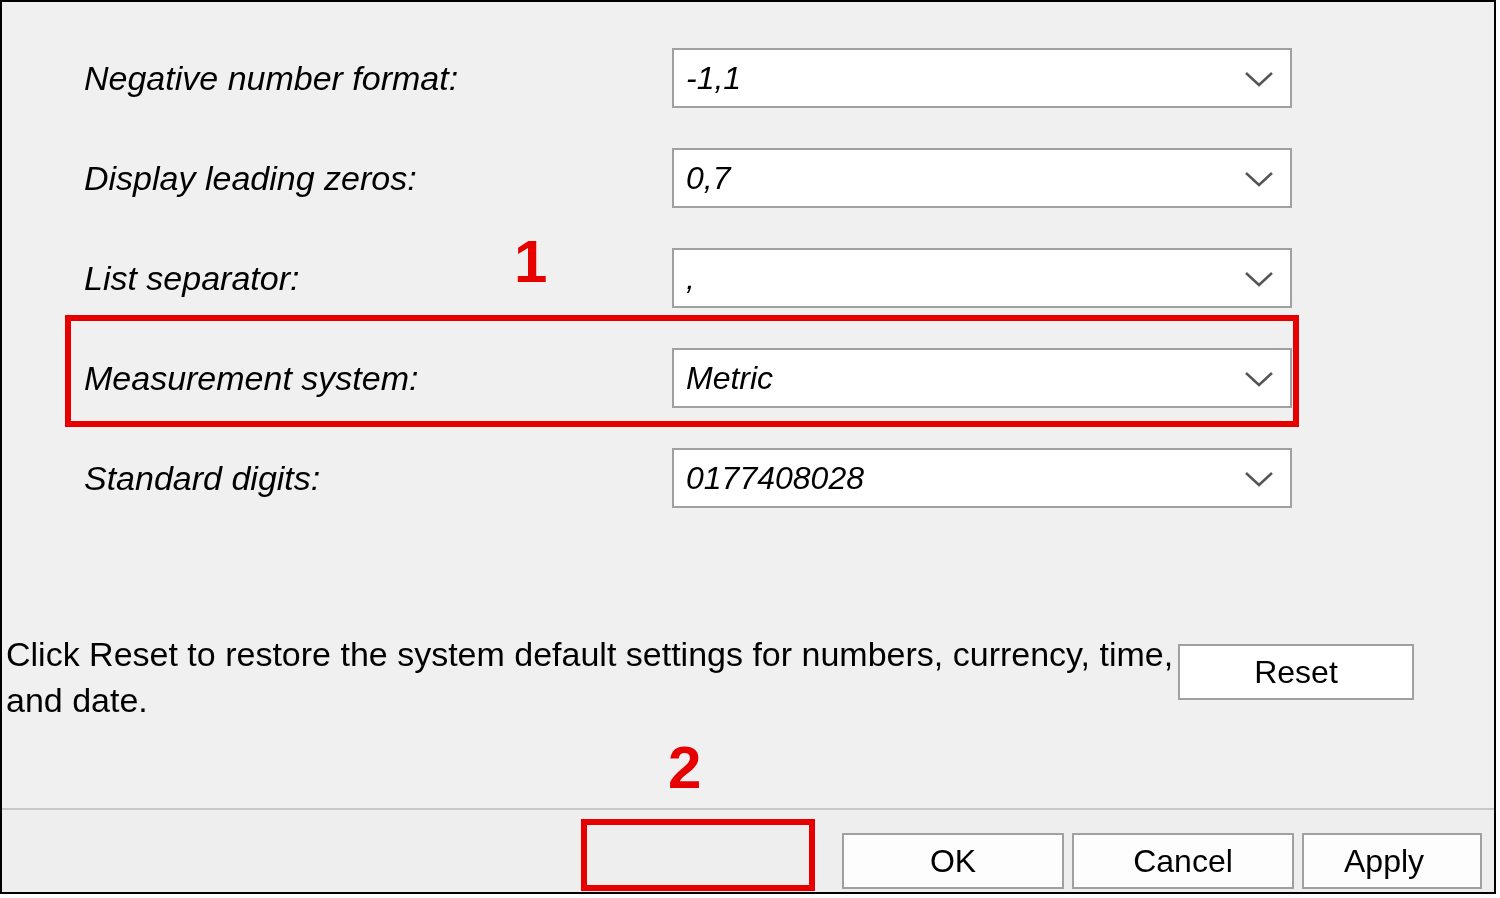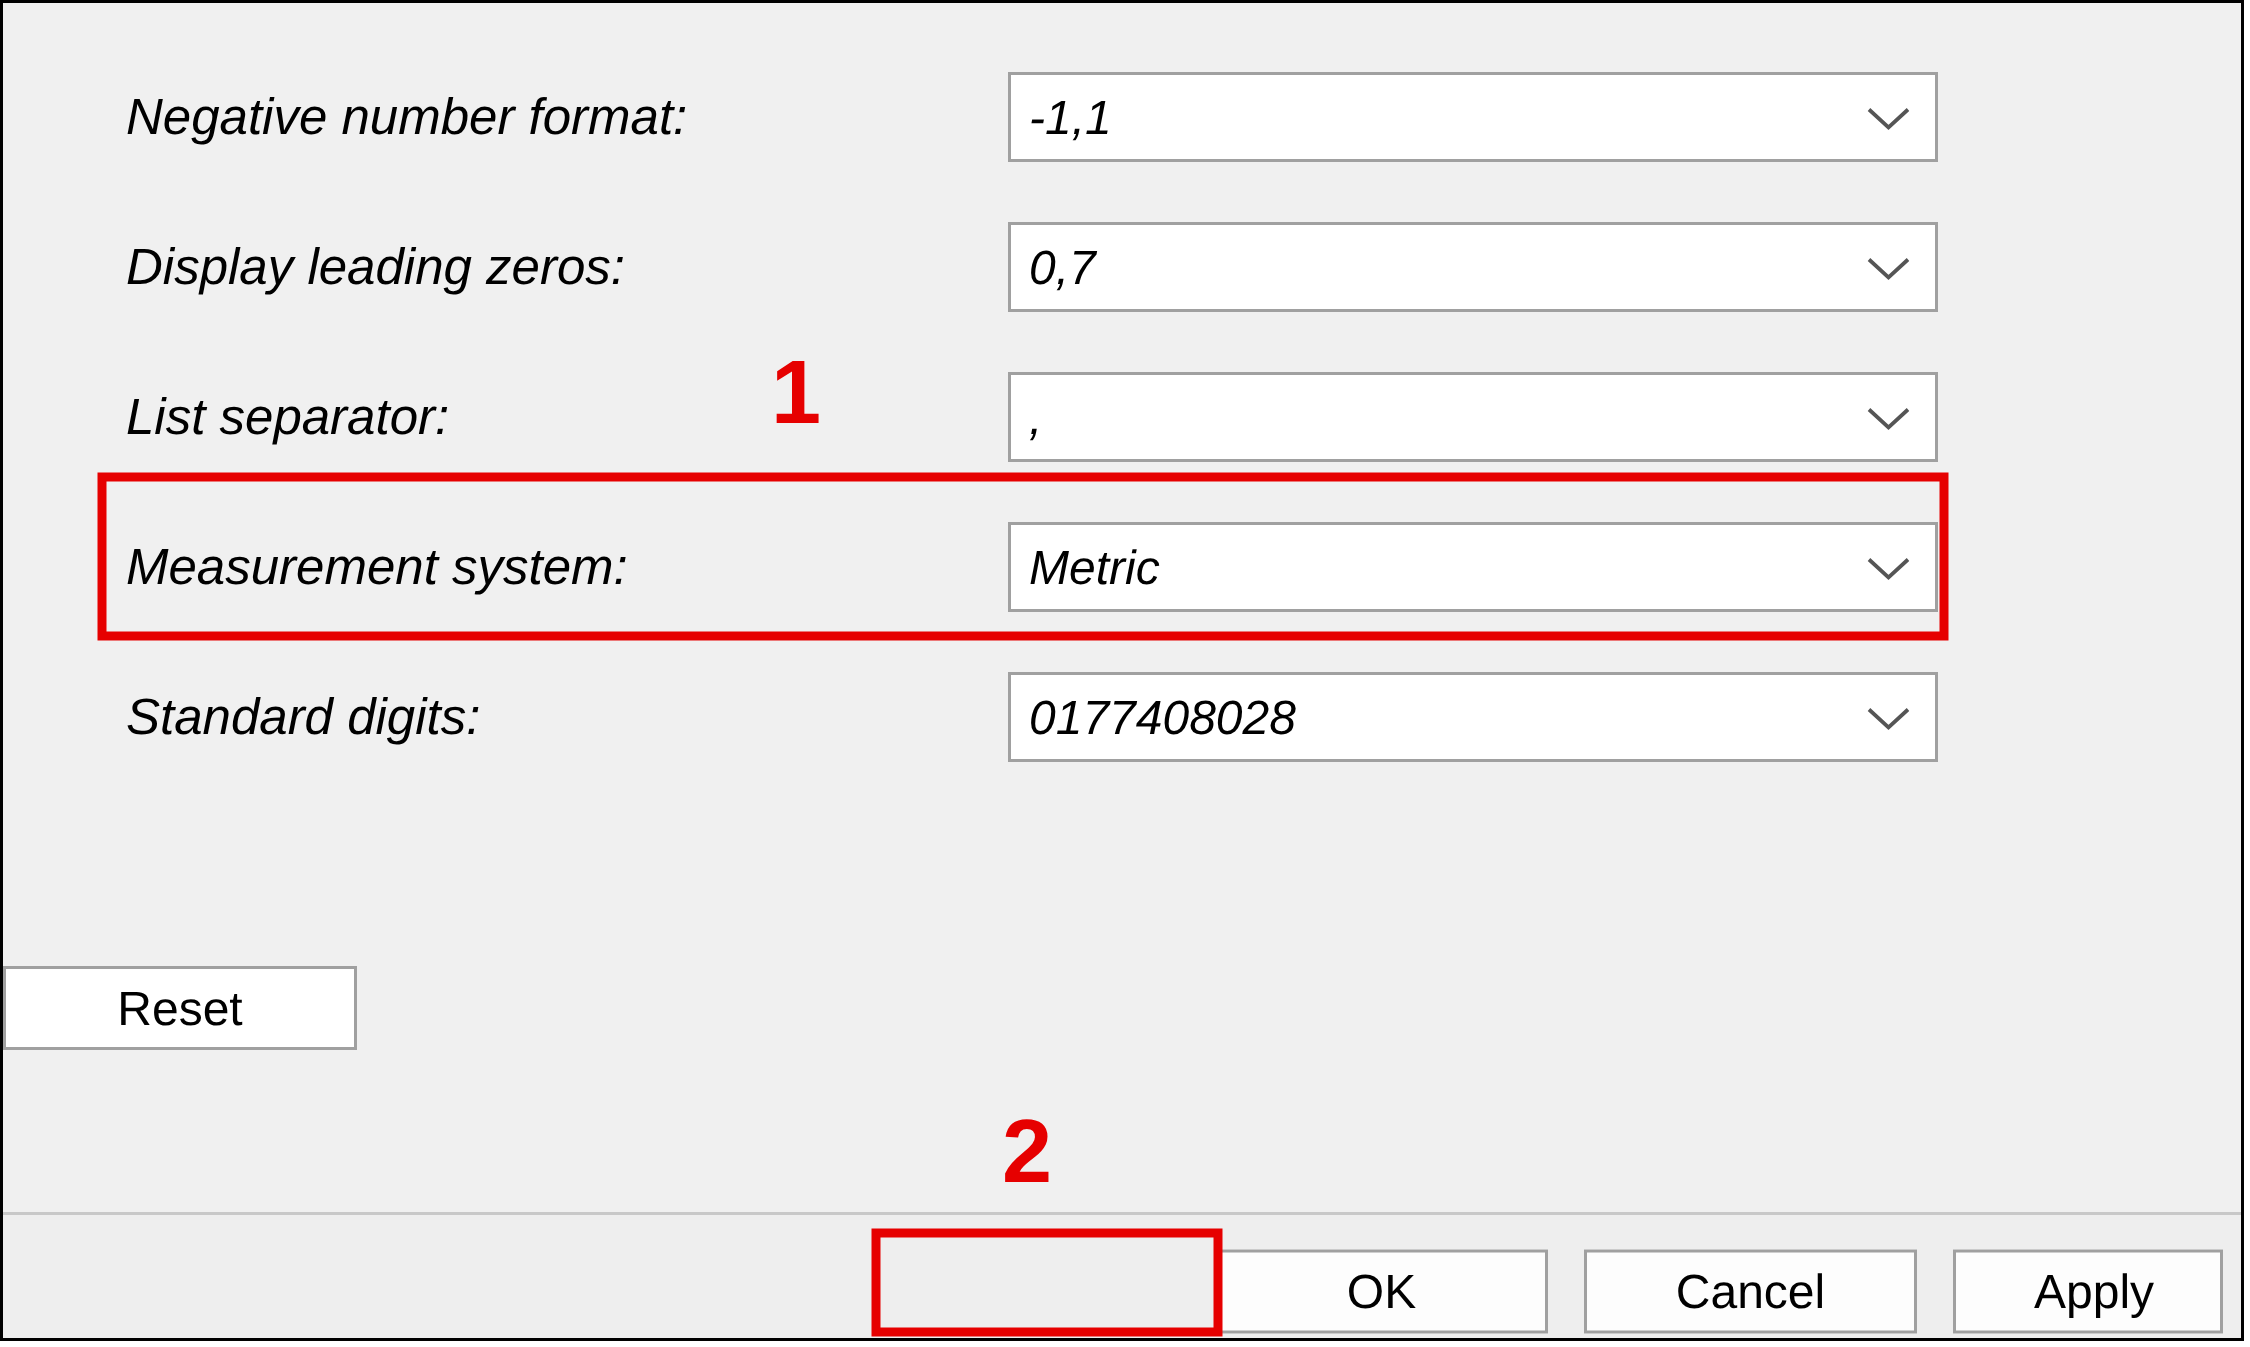--- a/index.html
+++ b/index.html
@@ -116,39 +116,39 @@
     left: 0;
     right: 0;
     bottom: 0;
     height: 84px;
     border-top: 2px solid #c8c8c8;
     background: #eeeeee;
     display: flex;
     align-items: center;
     justify-content: flex-end;
     padding-right: 12px;
-    gap: 24px;
+    gap: 8px;
     box-sizing: border-box;
   }
   .btn {
     height: 56px;
     background: #fdfdfd;
     border: 2px solid #a0a0a0;
     font-size: 32px;
     display: flex;
     align-items: center;
     justify-content: center;
     box-sizing: border-box;
     padding: 0 8px;
     min-width: 222px;
     position: relative;
     top: 10px; 
   }
   .btn.ok { min-width: 222px; }
-  .btn.apply { min-width: 180px; padding-left: 52px; justify-content: flex-start; }
+  .btn.apply { min-width: 180px; padding-left: 40px; justify-content: flex-start; }
   .ok-highlight {
     position: absolute;
     border: 6px solid #e60000;
     box-sizing: border-box;
     pointer-events: none;
   }
 </style>
 </head>
 <body>
 
@@ -213,20 +213,21 @@
               <polyline points="4,6 17,18 30,6"></polyline>
             </svg>
         </span>
       </div>
     </div>
 
 
   </div>
 
   <div class="reset-row">
+    <div class="reset-text">Click Reset to restore the system default settings for numbers, currency, time, and date.</div>
     <div class="reset-btn">Reset</div>
   </div>
 
   <div class="button-bar">
     <div class="btn ok">OK</div>
     <div class="btn">Cancel</div>
     <div class="btn apply">Apply</div>
   </div>
 
   <div class="highlight-box" style="left:63px; top:313px; width:1234px; height:112px"></div>

